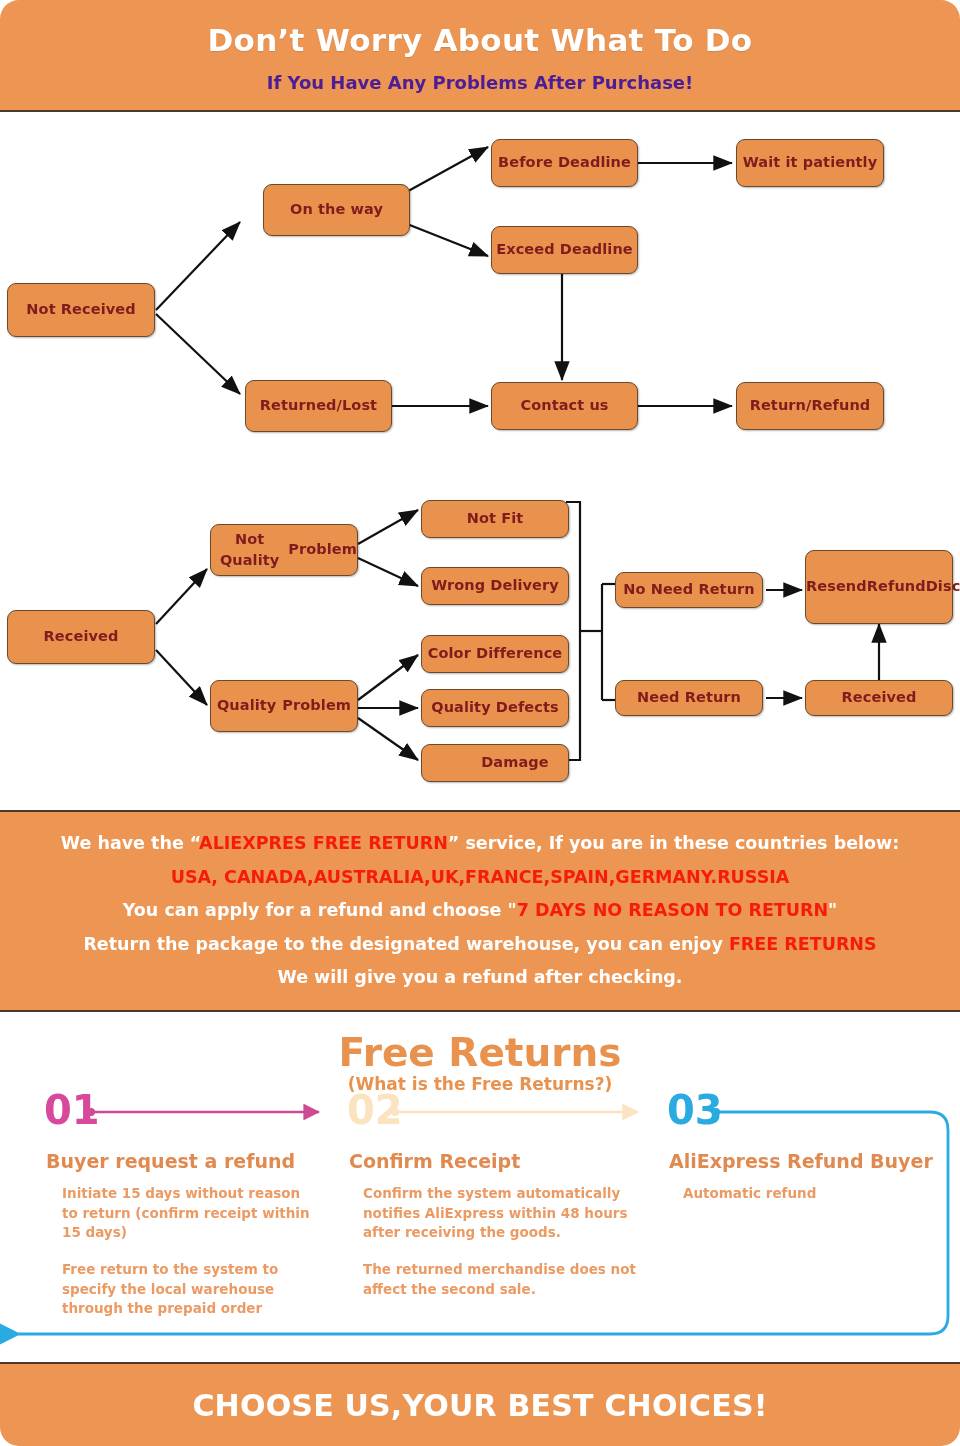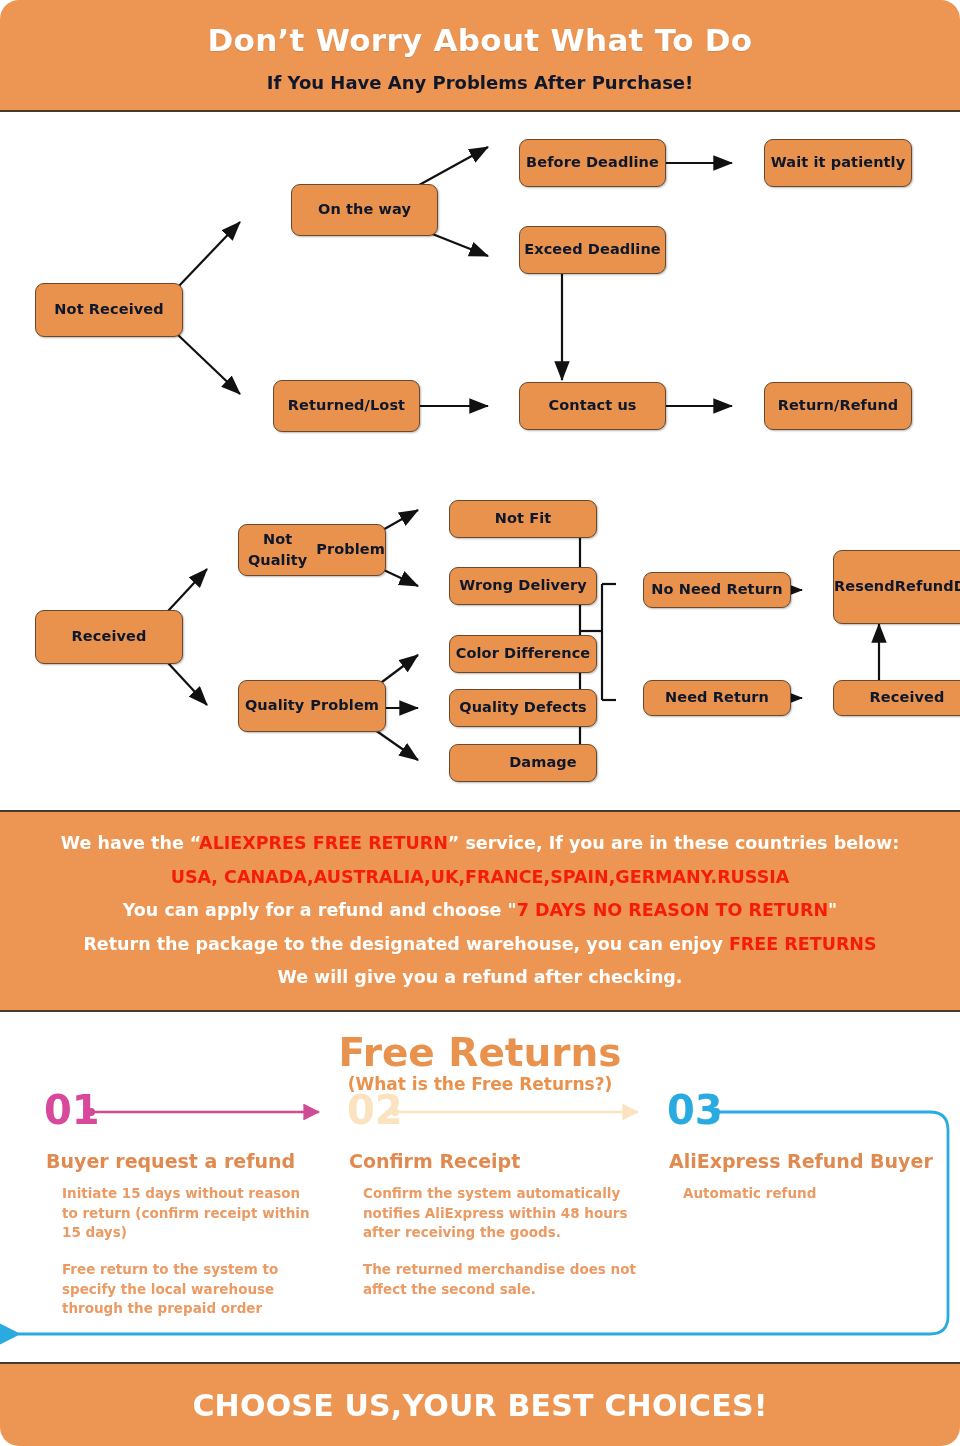--- a/index.html
+++ b/index.html
@@ -32,21 +32,21 @@
   #header-banner { top: -2px; height: 114px; border-top: none; }
   #header-title {
     color: #ffffff;
     font-size: 31px;
     font-weight: bold;
     letter-spacing: 0.3px;
     margin: 6px 0 0 0;
     text-shadow: 0 1px 1px rgba(0,0,0,.12);
   }
   #header-subtitle {
-    color: #0f172a;
+    color: #4c1d95;
     font-size: 18px;
     font-weight: bold;
     margin-top: 14px;
   }
 
   #notice-banner {
     top: 810px;
     height: 202px;
     padding: 10px 12px;
     gap: 2px;
@@ -74,31 +74,30 @@
   .flow { position: absolute; left: 0; width: 960px; }
   #flow1 { top: 122px; height: 340px; }
   #flow2 { top: 472px; height: 330px; }
   .flow svg { position: absolute; left: 0; top: 0; }
 
   .node {
     position: absolute;
     background: #E8924E;
     border: 1.2px solid #6b4a2c;
     border-radius: 9px;
-    color: #0f172a;
+    color: #7f1d1d;
     font-weight: bold;
     display: flex;
     align-items: center;
     justify-content: center;
     text-align: center;
     box-shadow: 1px 1px 2px rgba(0,0,0,.28);
     line-height: 1.45;
     font-size: 14.5px;
     letter-spacing: 0.1px;
-    margin-left: 28px;
   }
   .node.multi { flex-direction: row; justify-content: space-evenly; }
 
   
   #free-returns {
     position: absolute;
     left: 0; top: 1014px;
     width: 960px; height: 348px;
     background: #ffffff;
   }

